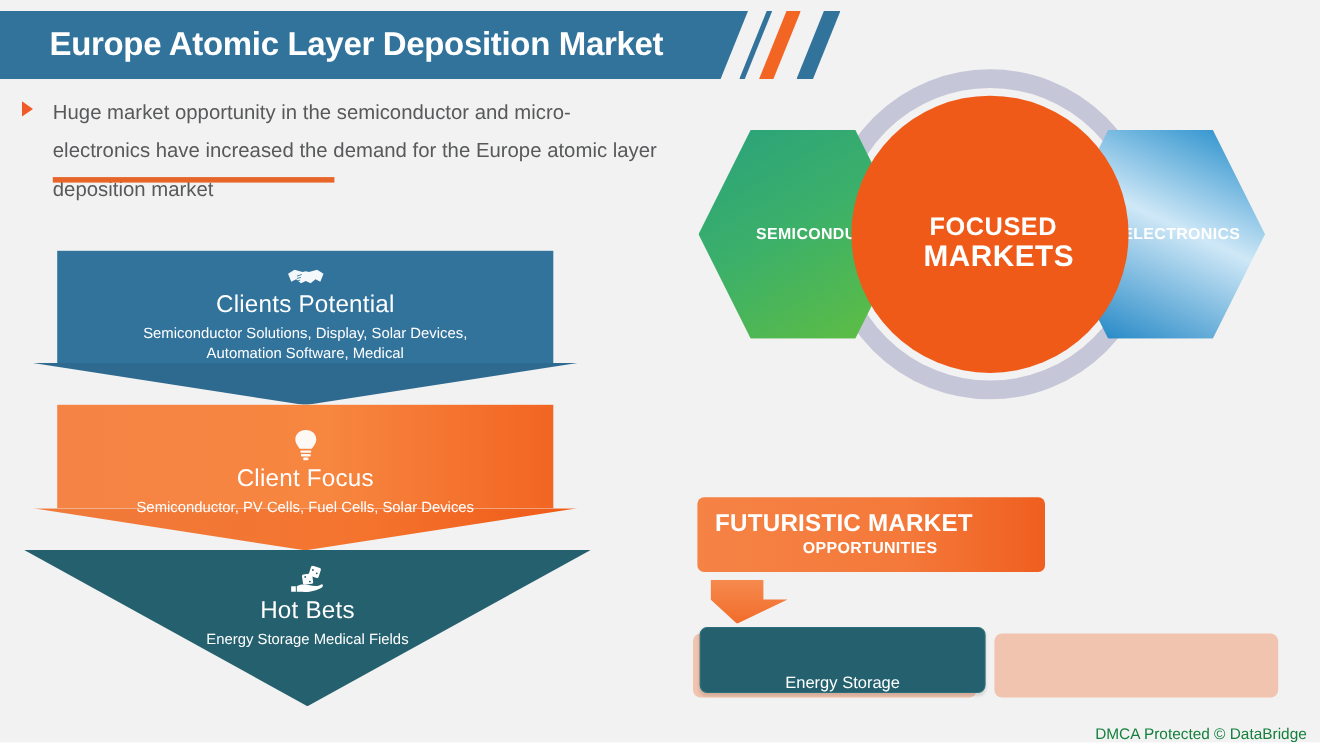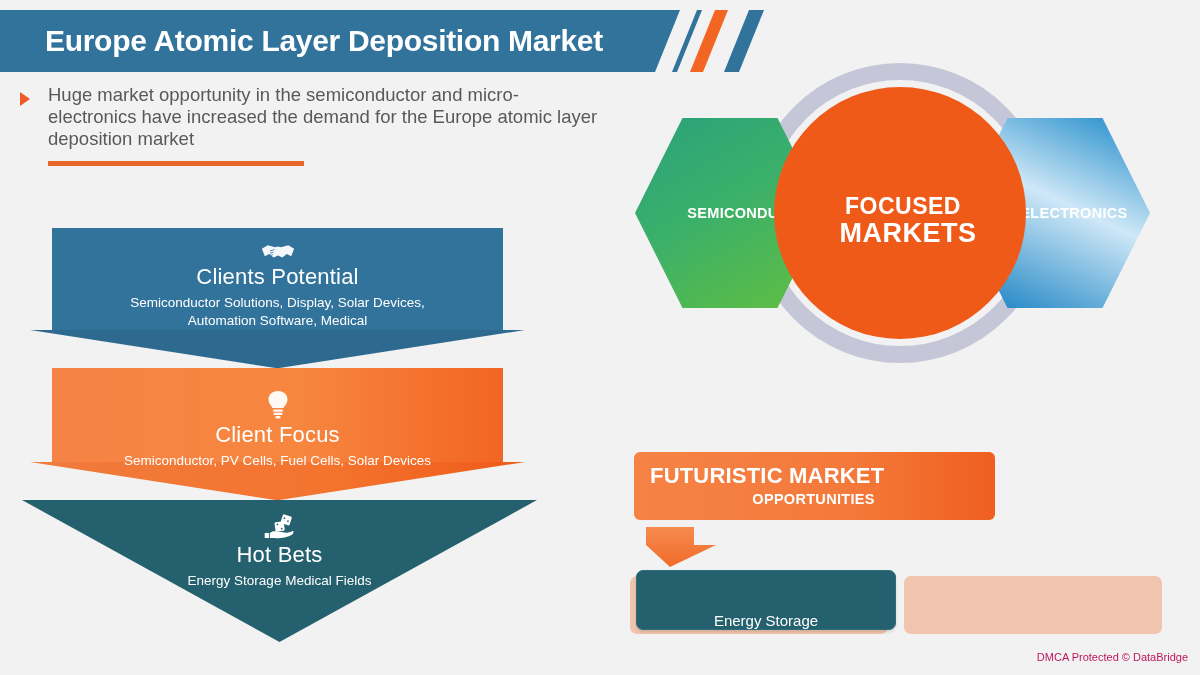--- a/index.html
+++ b/index.html
@@ -57,21 +57,21 @@
     position: absolute;
     left: 0; top: 8px;
     width: 0; height: 0;
     border-top: 7px solid transparent;
     border-bottom: 7px solid transparent;
     border-left: 10px solid #f05a28;
   }
   #intro-text {
     margin-left: 28px;
     font-size: 18.5px;
-    line-height: 22px;
+    line-height: 35px;
     color: #58595b;
   }
   #intro-underline {
     position: absolute;
     left: 48px; top: 161px;
     width: 256px; height: 5px;
     background: #e8652a;
   }
 
   
@@ -204,21 +204,21 @@
   }
   #focus-center-line2 {
     font-size: 27px; font-weight: bold; letter-spacing: 0.5px;
     margin-top: 2px;
   }
 
   
   #futuristic-box {
     position: absolute;
     left: 634px; top: 452px;
-    width: 361px; height: 68px;
+    width: 316px; height: 68px;
     border-radius: 6px;
     background: linear-gradient(to right, #f58345 0%, #f4793a 60%, #ef5f1f 100%);
     color: #ffffff;
     box-sizing: border-box;
     padding: 11px 18px 0 16px;
   }
   #futuristic-title { font-size: 22px; font-weight: bold; letter-spacing: 0.2px; }
   #futuristic-subtitle { font-size: 14.5px; font-weight: bold; letter-spacing: 0.3px; margin-top: 2px; text-align: center; }
 
   #futuristic-arrow {
@@ -251,23 +251,23 @@
     z-index: 1;
   }
   #opp-card-energy { left: 636px; top: 570px; width: 258px; }
   #opp-backing-energy { left: 630px; top: 576px; width: 258px; }
   #opp-card-medical { left: 910px; top: 570px; width: 258px; }
   #opp-backing-medical { left: 904px; top: 576px; width: 258px; }
 
   
   #footer-credit {
     position: absolute;
-    right: 12px; bottom: 12px;
-    font-size: 11px;
-    color: #be185d;
+    right: 12px; bottom: 0;
+    font-size: 14px;
+    color: #15803d;
   }
 </style>
 </head>
 <body>
 
 <div id="slide">
 
   <div id="header-banner"></div>
   <div id="header-title">Europe Atomic Layer Deposition Market</div>
   <div class="hstripe" id="hstripe-blue-1"></div>

